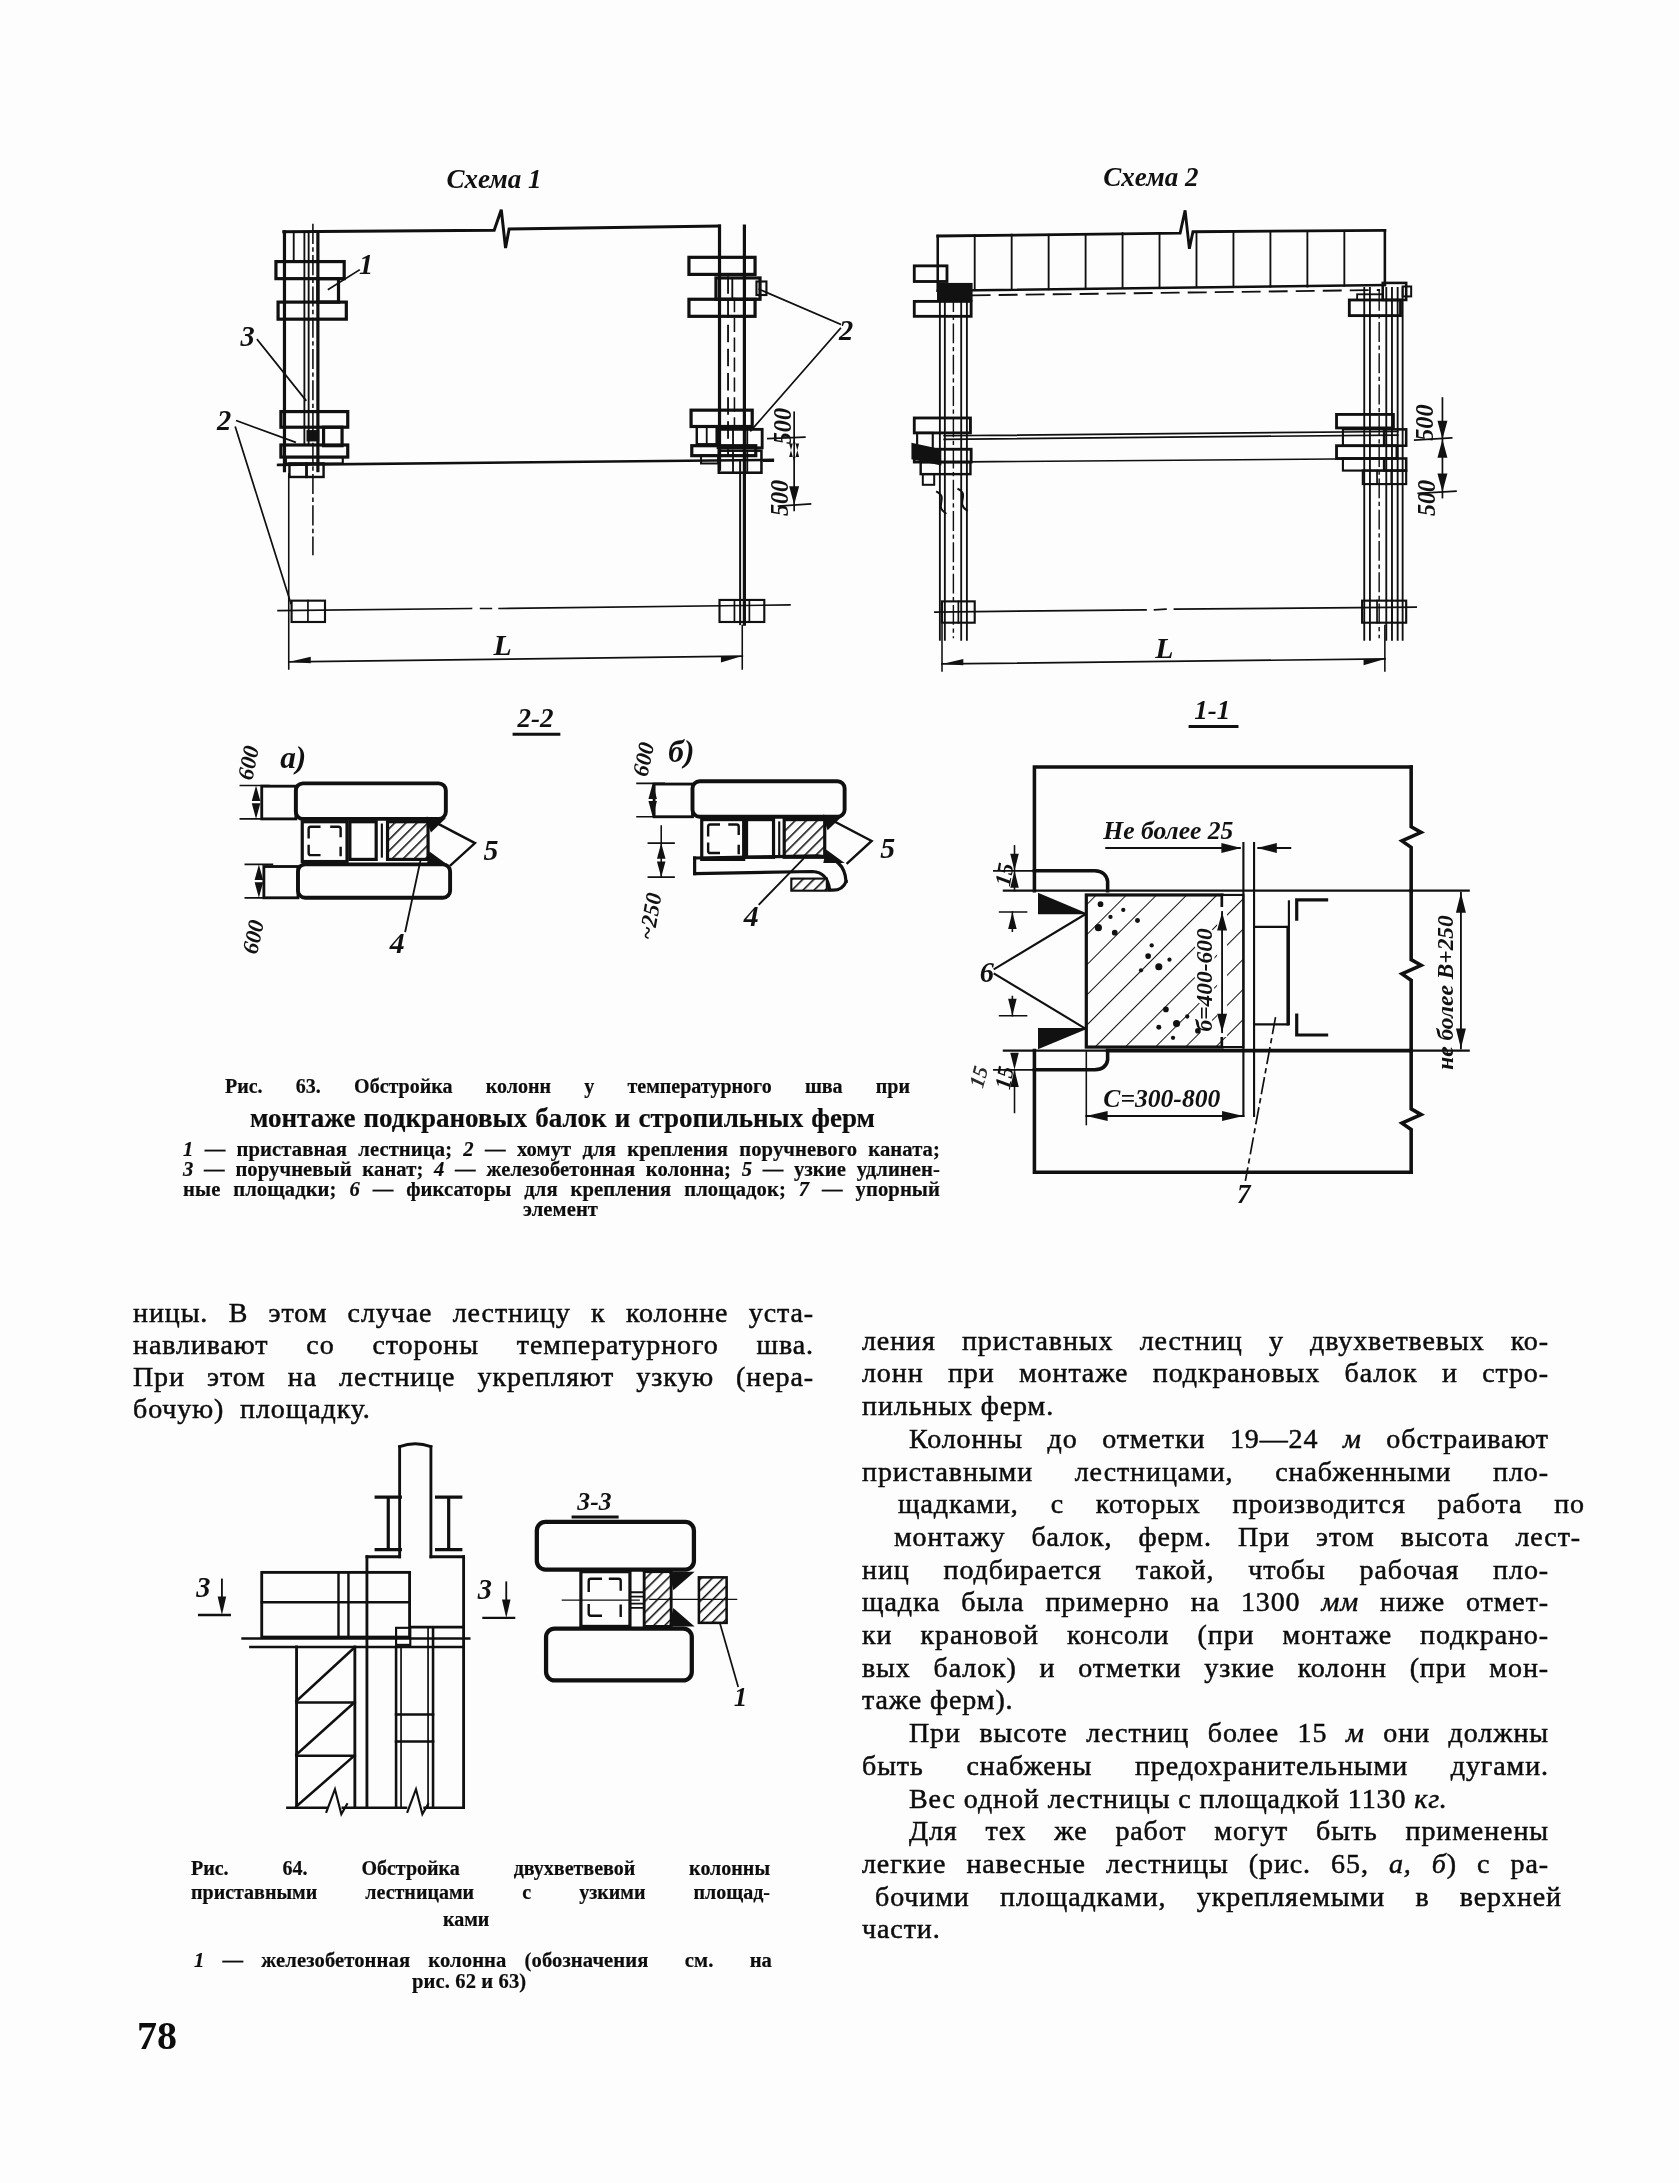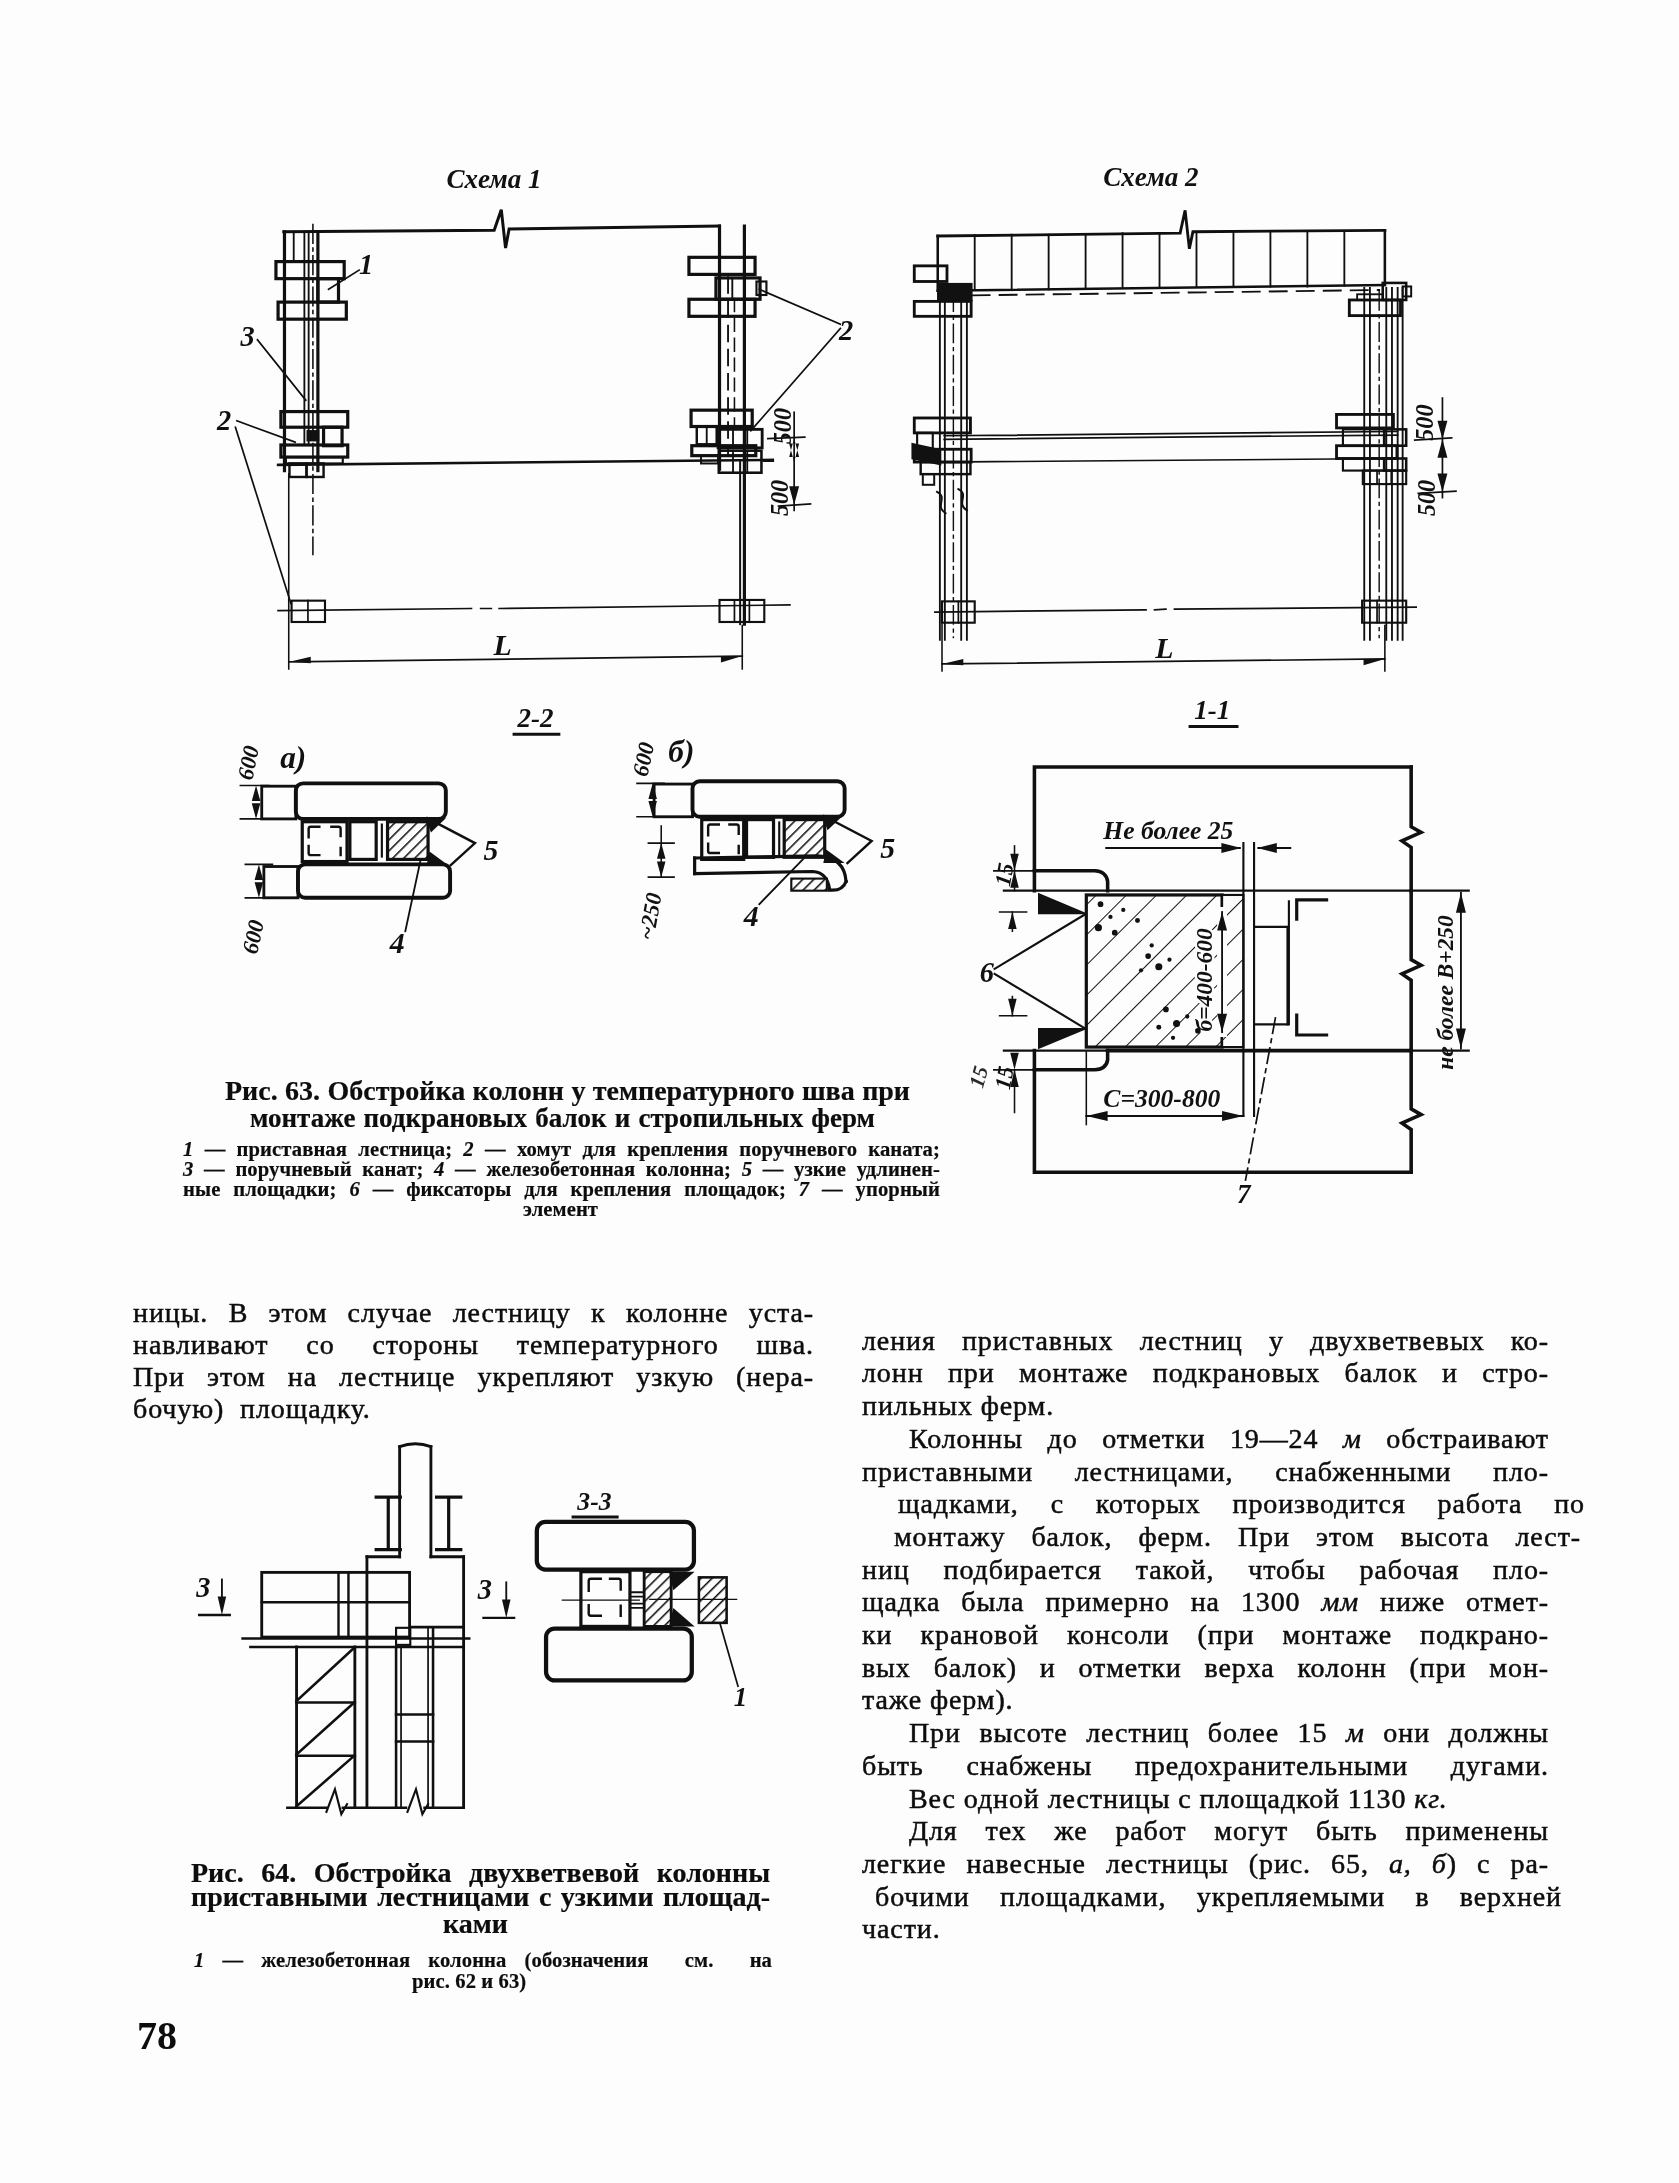--- a/index.html
+++ b/index.html
@@ -2,21 +2,21 @@
 <html style="font-size:11.4px"><head>
 <meta charset="utf-8">
 <style>
 html,body{margin:0;padding:0;}
 body{width:1680px;height:2183px;background:#fdfdfd;position:relative;overflow:hidden;
      font-family:"Liberation Serif",serif;color:#0d0d0d;}
 .abs{position:absolute;}
 .ln{position:absolute;white-space:nowrap;}
 .j{text-align:justify;text-align-last:justify;white-space:normal;}
 .body36{font-size:28px;letter-spacing:0.9px;-webkit-text-stroke:0.5px #0d0d0d;}
-.cap{font-weight:bold;font-size:28px;-webkit-text-stroke:0.2px #0d0d0d;}
+.cap{font-weight:bold;font-size:20px;-webkit-text-stroke:0.2px #0d0d0d;}
 .leg{font-size:20.6px;font-weight:bold;letter-spacing:0.1px;-webkit-text-stroke:0.2px #0d0d0d;}
 svg{position:absolute;left:0;top:0;}
 </style>
 </head>
 <body>
 
 <div class="abs" style="left:133px;top:1297px;width:681px;height:142px;">
   <div class="ln j body36" style="left:0;top:0px;width:681px;">ницы. В этом случае лестницу к колонне уста-</div>
   <div class="ln j body36" style="left:0;top:32px;width:681px;">навливают со стороны температурного шва.</div>
   <div class="ln j body36" style="left:0;top:64px;width:681px;">При этом на лестнице укрепляют узкую (нера-</div>
@@ -27,21 +27,21 @@
   <div class="ln j body36" style="left:0;top:33px;width:687px;">ления приставных лестниц у двухветвевых ко-</div>
   <div class="ln j body36" style="left:0;top:65px;width:687px;">лонн при монтаже подкрановых балок и стро-</div>
   <div class="ln body36" style="left:0;top:98px;">пильных ферм.</div>
   <div class="ln j body36" style="left:47px;top:131px;width:640px;">Колонны до отметки 19—24 <i>м</i> обстраивают</div>
   <div class="ln j body36" style="left:0;top:164px;width:687px;">приставными лестницами, снабженными пло-</div>
   <div class="ln j body36" style="left:0;top:196px;width:687px;margin-left:36px;">щадками, с которых производится работа по</div>
   <div class="ln j body36" style="left:0;top:229px;width:687px;margin-left:32px;">монтажу балок, ферм. При этом высота лест-</div>
   <div class="ln j body36" style="left:0;top:262px;width:687px;">ниц подбирается такой, чтобы рабочая пло-</div>
   <div class="ln j body36" style="left:0;top:294px;width:687px;">щадка была примерно на 1300 <i>мм</i> ниже отмет-</div>
   <div class="ln j body36" style="left:0;top:327px;width:687px;">ки крановой консоли (при монтаже подкрано-</div>
-  <div class="ln j body36" style="left:0;top:360px;width:687px;">вых балок) и отметки верха колонн (при мон-</div>
+  <div class="ln j body36" style="left:0;top:360px;width:687px;">вых балок) и отметки узкие колонн (при мон-</div>
   <div class="ln body36" style="left:0;top:392px;">таже ферм).</div>
   <div class="ln j body36" style="left:47px;top:425px;width:640px;">При высоте лестниц более 15 <i>м</i> они должны</div>
   <div class="ln j body36" style="left:0;top:458px;width:687px;">быть снабжены предохранительными дугами.</div>
   <div class="ln body36" style="left:47px;top:491px;">Вес одной лестницы с площадкой 1130 <i>кг.</i></div>
   <div class="ln j body36" style="left:47px;top:523px;width:640px;">Для тех же работ могут быть применены</div>
   <div class="ln j body36" style="left:0;top:556px;width:687px;">легкие навесные лестницы (рис. 65, <i>а, б</i>) с ра-</div>
   <div class="ln j body36" style="left:13px;top:589px;width:687px;">бочими площадками, укрепляемыми в верхней</div>
   <div class="ln body36" style="left:0;top:621px;">части.</div>
 </div>
 

